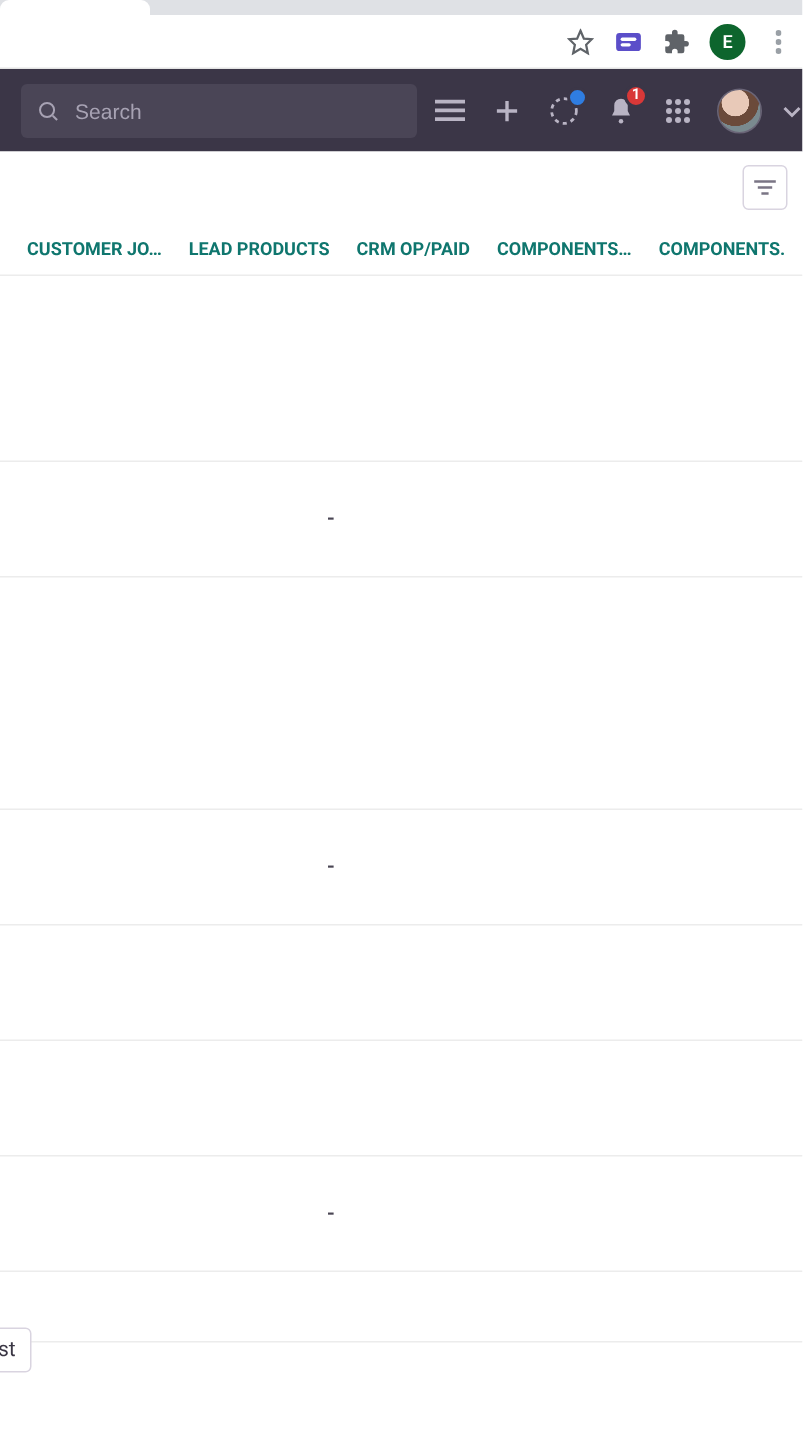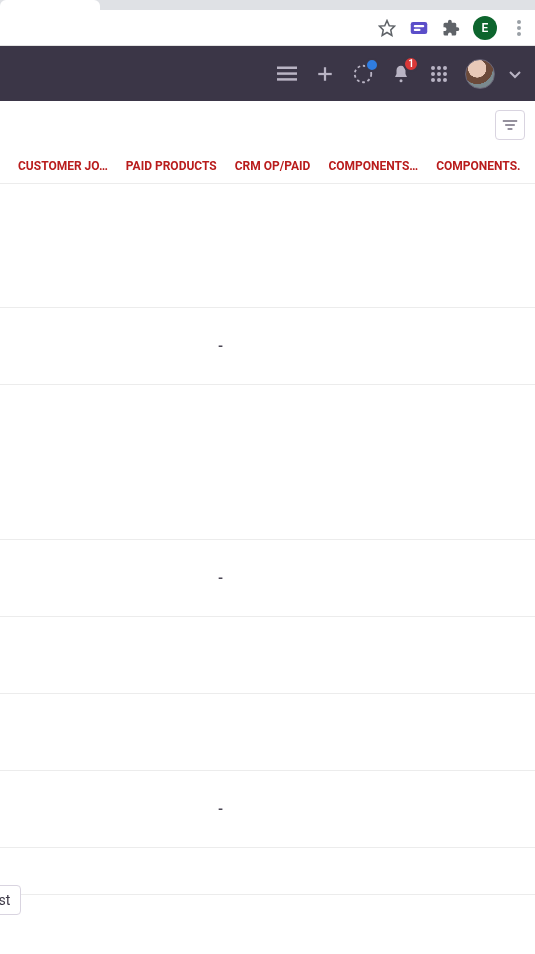--- a/index.html
+++ b/index.html
@@ -134,21 +134,21 @@
   
   .col-row {
     height: 35px;
     display:flex;
     align-items:center;
     padding: 0 6px 0 18px;
     border-bottom:1px solid #ececec;
     gap: 18px;
     font-size:12px;
     font-weight:700;
-    color:#b91c1c;
+    color:#0f766e;
     white-space:nowrap;
     overflow:hidden;
   }
   .col-row .col { flex:0 0 auto; }
   .col-row .col.trunc { max-width:92px; overflow:hidden; text-overflow:ellipsis; }
 
   
   .data-area {
     position:relative;
   }
@@ -213,20 +213,27 @@
   <div class="dots-icon">
     <svg width="4" height="16" viewBox="0 0 4 16" fill="#9aa0a6">
         <circle cx="2" cy="2" r="2"></circle>
         <circle cx="2" cy="8" r="2"></circle>
         <circle cx="2" cy="14" r="2"></circle>
       </svg>
   </div>
 </div>
 
 <div class="app-header">
+  <div class="search-box">
+    <svg width="18" height="18" viewBox="0 0 24 24" fill="none" stroke="#a7a2b3" stroke-width="2">
+        <circle cx="11" cy="11" r="7"></circle>
+        <line x1="21" y1="21" x2="16.65" y2="16.65"></line>
+      </svg>
+    <input type="text" placeholder="Search" style="">
+  </div>
   <div class="header-icons">
     <div class="hicon">
       <svg width="20" height="16" viewBox="0 0 24 18" fill="#b9b4c4">
           <rect y="0" width="24" height="3"></rect>
           <rect y="7" width="24" height="3"></rect>
           <rect y="14" width="24" height="3"></rect>
         </svg>
     </div>
     <div class="hicon">
       <svg width="18" height="18" viewBox="0 0 24 24" stroke="#b9b4c4" stroke-width="3">
@@ -274,21 +281,21 @@
     <svg width="16" height="12" viewBox="0 0 20 14" stroke="#7a7585" stroke-width="2">
         <line x1="1" y1="2" x2="19" y2="2"></line>
         <line x1="4" y1="7" x2="16" y2="7"></line>
         <line x1="7" y1="12" x2="13" y2="12"></line>
       </svg>
   </div>
 </div>
 
 <div class="col-row">
   <span class="col trunc">CUSTOMER JO…</span>
-  <span class="col">PAID PRODUCTS</span>
+  <span class="col">LEAD PRODUCTS</span>
   <span class="col">CRM OP/PAID</span>
   <span class="col trunc">COMPONENTS…</span>
   <span class="col trunc">COMPONENTS.</span>
 
 </div>
 
 <div class="data-area">
   <div class="row short">
       <span class="dash"></span>
     </div>

